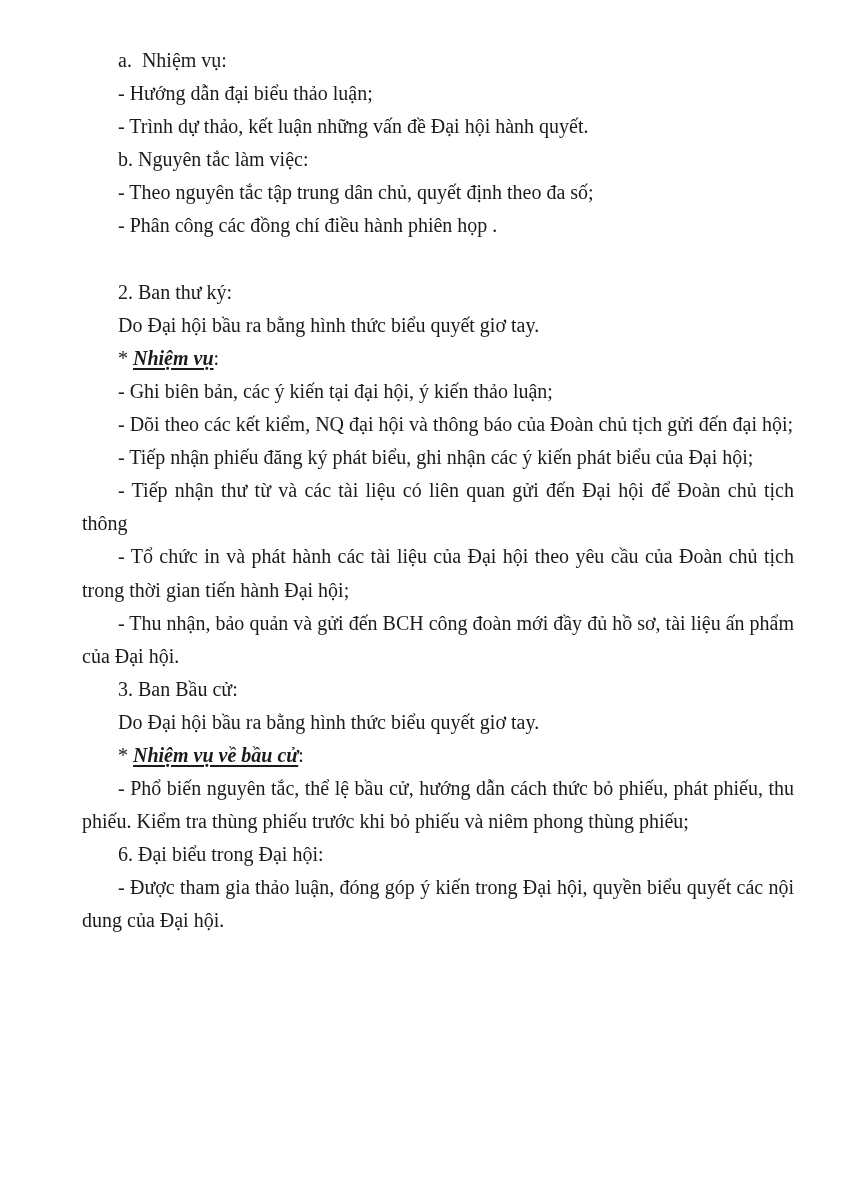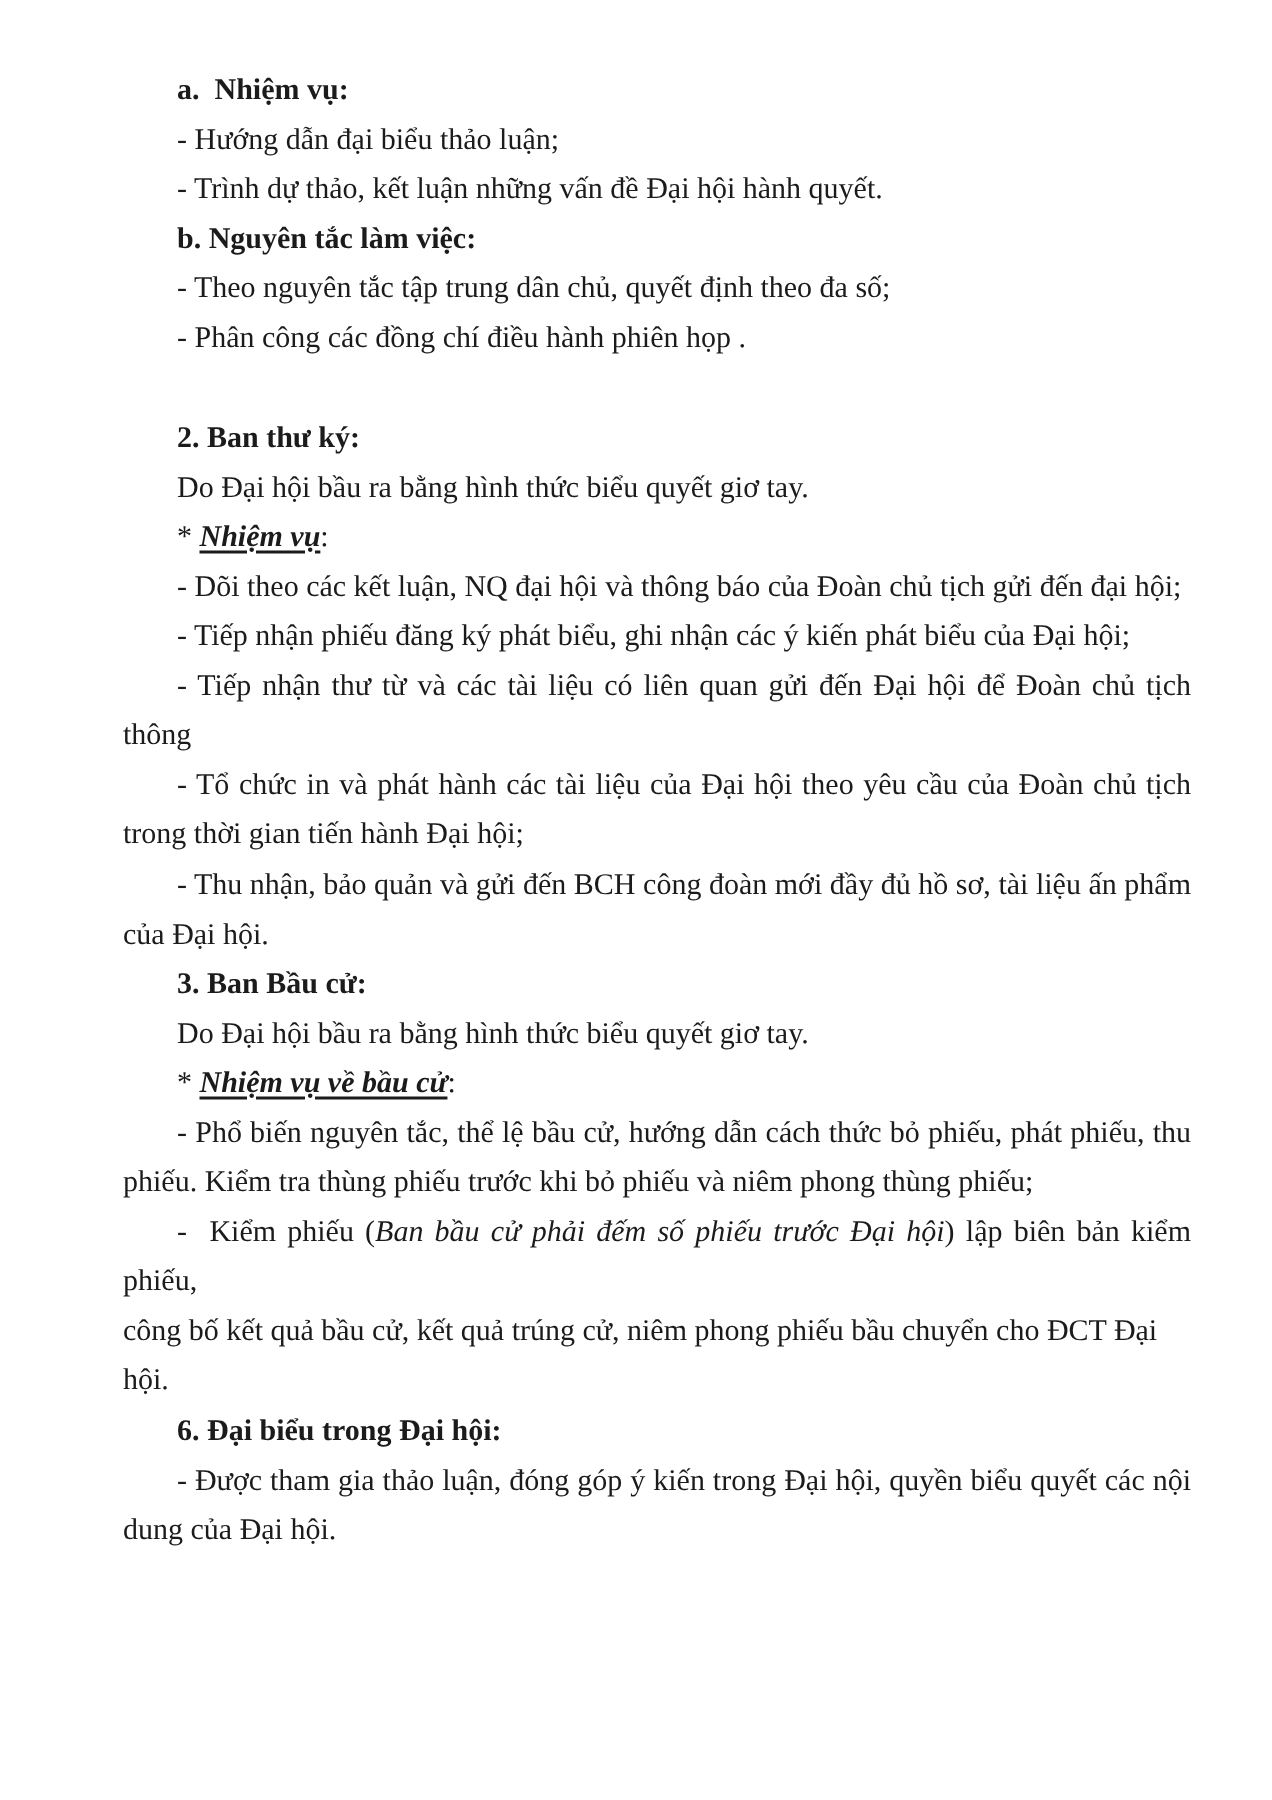--- a/index.html
+++ b/index.html
@@ -28,21 +28,21 @@
   .line {
     line-height: 33.1px;
     white-space: pre-wrap;
     min-height: 33.1px;
   }
   .line.indent { text-indent: 36px; }
   .line.just {
     text-align: justify;
     text-align-last: justify;
   }
-  .seg.bold { font-weight: 700; text-align: center; }
+  .seg.bold { font-weight: 400; text-align: center; }
   .seg.italic { font-style: italic; }
   .seg.biu {
     font-weight: 700;
     font-style: italic;
     text-decoration: underline;
     text-underline-offset: 3px;
     text-decoration-thickness: 1.6px;
   }
 </style>
 </head>
@@ -74,21 +74,24 @@
       <div class="block">
         <div class="line indent"><span class="seg bold">2. Ban thư ký:</span></div>
       </div>
       <div class="block">
         <div class="line indent"><span class="seg ">Do Đại hội bầu ra bằng hình thức biểu quyết giơ tay.</span></div>
       </div>
       <div class="block">
         <div class="line indent"><span class="seg ">* </span><span class="seg biu">Nhiệm vụ</span><span class="seg ">:</span></div>
       </div>
       <div class="block">
-        <div class="line indent"><span class="seg ">- Dõi theo các kết luận, NQ đại hội và thông báo của Đoàn chủ tịch gửi đến đại hội;</span></div>
+        <div class="line indent"><span class="seg ">- Ghi biên bản, các ý kiến tại đại hội, ý kiến thảo luận;</span></div>
+      </div>
+      <div class="block">
+        <div class="line indent"><span class="seg ">- Dõi theo các kết kiểm, NQ đại hội và thông báo của Đoàn chủ tịch gửi đến đại hội;</span></div>
       </div>
       <div class="block">
         <div class="line indent"><span class="seg ">- Tiếp nhận phiếu đăng ký phát biểu, ghi nhận các ý kiến phát biểu của Đại hội;</span></div>
       </div>
       <div class="block">
         <div class="line indent just"><span class="seg ">- Tiếp nhận thư từ và các tài liệu có liên quan gửi đến Đại hội để Đoàn chủ tịch thông</span></div>
       </div>
       <div class="block">
         <div class="line indent just"><span class="seg ">- Tổ chức in và phát hành các tài liệu của Đại hội theo yêu cầu của Đoàn chủ tịch</span></div>
         <div class="line"><span class="seg ">trong thời gian tiến hành Đại hội;</span></div>
@@ -104,24 +107,20 @@
         <div class="line indent"><span class="seg ">Do Đại hội bầu ra bằng hình thức biểu quyết giơ tay.</span></div>
       </div>
       <div class="block">
         <div class="line indent"><span class="seg ">* </span><span class="seg biu">Nhiệm vụ về bầu cử</span><span class="seg ">:</span></div>
       </div>
       <div class="block">
         <div class="line indent just"><span class="seg ">- Phổ biến nguyên tắc, thể lệ bầu cử, hướng dẫn cách thức bỏ phiếu, phát phiếu, thu</span></div>
         <div class="line"><span class="seg ">phiếu. Kiểm tra thùng phiếu trước khi bỏ phiếu và niêm phong thùng phiếu;</span></div>
       </div>
       <div class="block">
-        <div class="line indent just"><span class="seg ">-  Kiểm phiếu (</span><span class="seg italic">Ban bầu cử phải đếm số phiếu trước Đại hội</span><span class="seg ">) lập biên bản kiểm phiếu,</span></div>
-        <div class="line"><span class="seg ">công bố kết quả bầu cử, kết quả trúng cử, niêm phong phiếu bầu chuyển cho ĐCT Đại hội.</span></div>
-      </div>
-      <div class="block">
         <div class="line indent"><span class="seg bold">6. Đại biểu trong Đại hội:</span></div>
       </div>
       <div class="block">
         <div class="line indent just"><span class="seg ">- Được tham gia thảo luận, đóng góp ý kiến trong Đại hội, quyền biểu quyết các nội</span></div>
         <div class="line"><span class="seg ">dung của Đại hội.</span></div>
       </div>
     </div>
 </div>
 
 </body></html>

